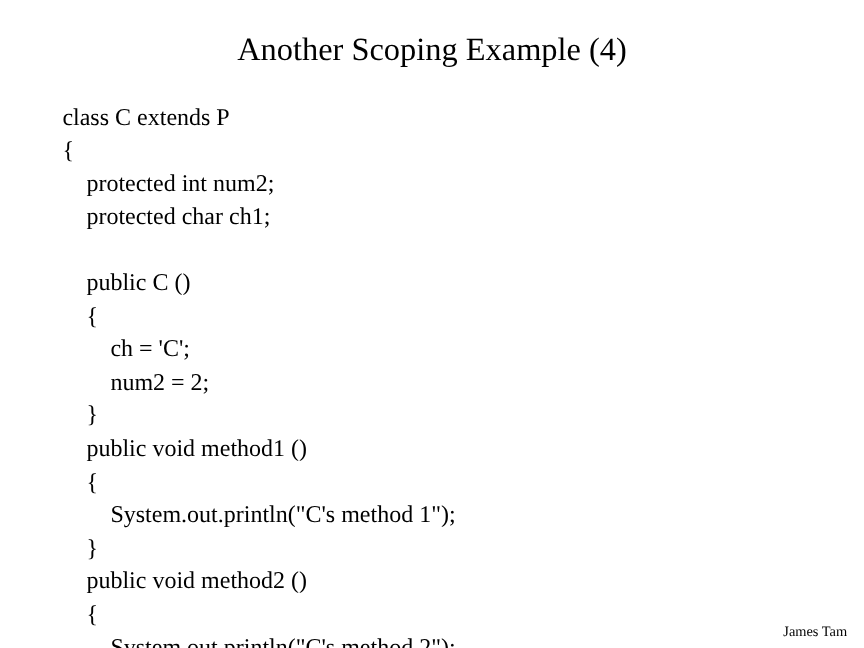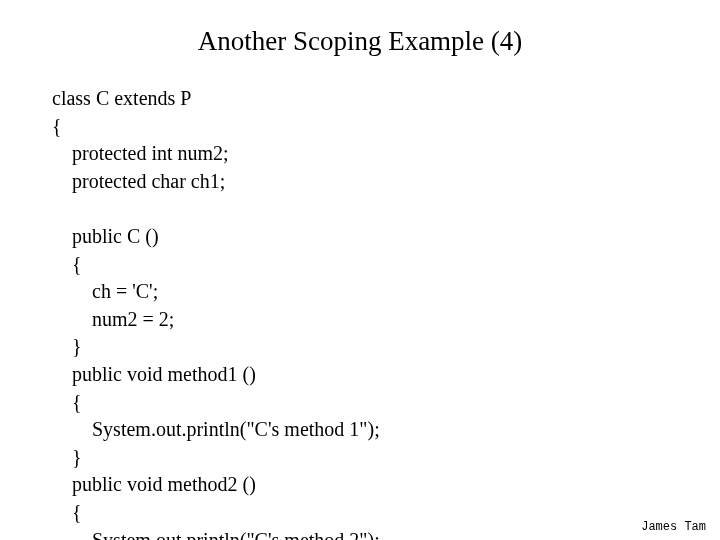--- a/index.html
+++ b/index.html
@@ -22,21 +22,20 @@
     font-size: 20px;
     line-height: 1.38;
     white-space: pre;
     padding-left: 52px;
   }
   .footer {
     position: absolute;
     bottom: 6px;
     right: 14px;
     font-size: 12px;
-    font-family: Liberation Mono, monospace;
   }
 </style>
 </head>
 <body>
 
 <div class="title">Another Scoping Example (4)</div>
 
 <div class="code-block">class C extends P
 {
     protected int num2;

